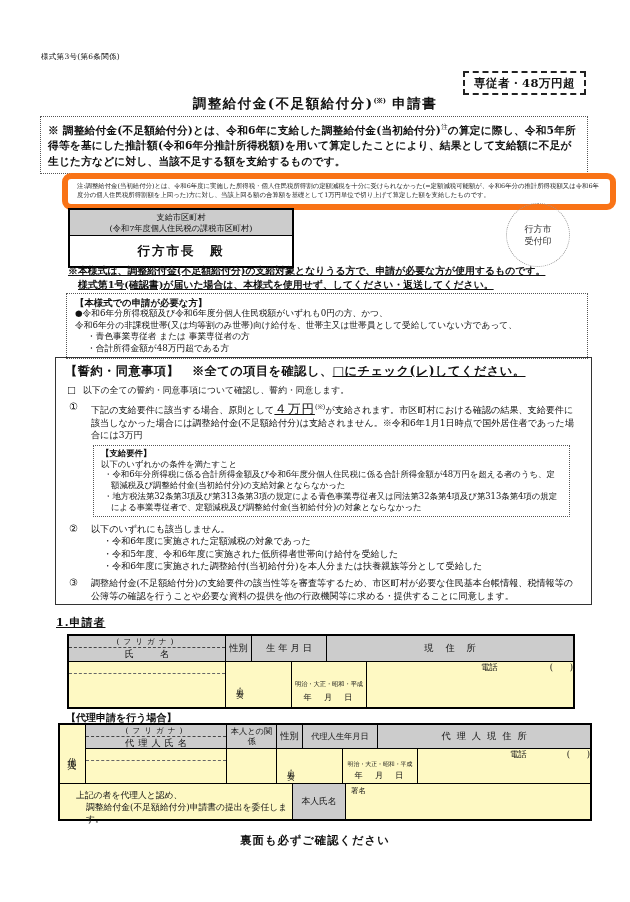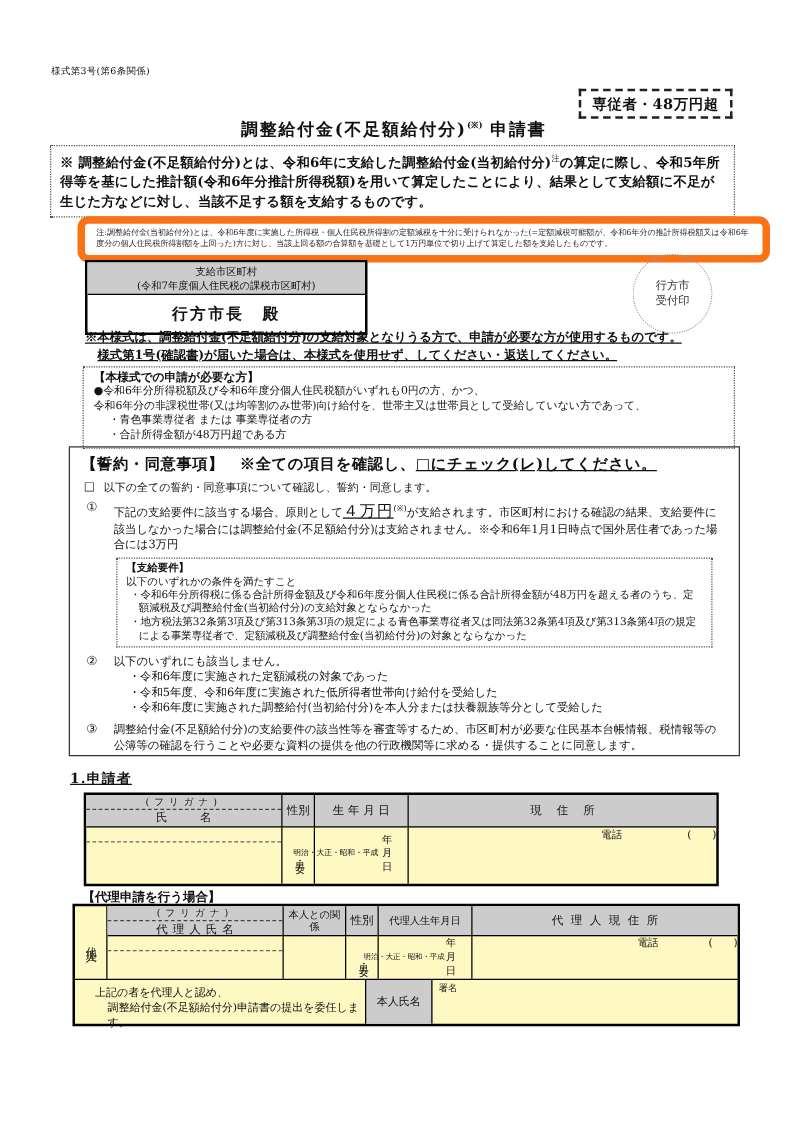--- a/index.html
+++ b/index.html
@@ -63,21 +63,21 @@
   .nh-bot { flex:1; display:flex; align-items:center; justify-content:center; font-size:9.2px; letter-spacing:26px; text-indent:26px; }
   .hlabel { font-size:9.2px; }
   .ls3 { letter-spacing:3px; text-indent:3px; }
   .ls12 { letter-spacing:12px; text-indent:12px; }
   .ls6 { letter-spacing:6px; text-indent:6px; }
   .namecell { display:flex; flex-direction:column; }
   .furi-line { height:12px; border-bottom:1px dashed #666; }
   .fill { flex:1; }
   .sexcell { display:flex; align-items:center; justify-content:center; }
   .vtext { writing-mode:vertical-rl; text-orientation:upright; font-size:8px; letter-spacing:1px; }
-  .birthcell { display:flex; flex-direction:row; justify-content:flex-end; align-items:center; padding-bottom:4px; gap:3px; }
+  .birthcell { display:flex; flex-direction:column; justify-content:flex-end; align-items:center; padding-bottom:4px; gap:3px;margin-left:40px; }
   .era { font-size:6.2px; white-space:nowrap; }
   .ymd { font-size:8.2px; letter-spacing:2px; }
   .addrcell { display:flex; flex-direction:row;padding-left:25px; }
   .phone-line { display:flex; gap:52px; padding:0 0 4px 64px; font-size:8.4px; }
   
   .proxy-head { position:absolute; left:66px; top:711px; font-size:10px; font-weight:bold; }
   .proxy { left:58px; top:723px; width:534px; }
   .p-top { display:flex; }
   .p-vlabel { width:26px; border-right:1px solid #000; display:flex; align-items:center; justify-content:center; }
   .p-vlabel .vtext { font-size:8.8px; letter-spacing:2px; }
@@ -262,14 +262,15 @@
         <div class="d1">上記の者を代理人と認め、</div>
         <div class="d2">調整給付金(不足額給付分)申請書の提出を委任します。</div>
       </div>
       <div class="principal">本人氏名</div>
       <div class="sig">
         <span>署名</span>
       </div>
     </div>
   </div>
 
+  <div class="back-note">裏面も必ずご確認ください</div>
 
 </div>
 
 </body></html>

